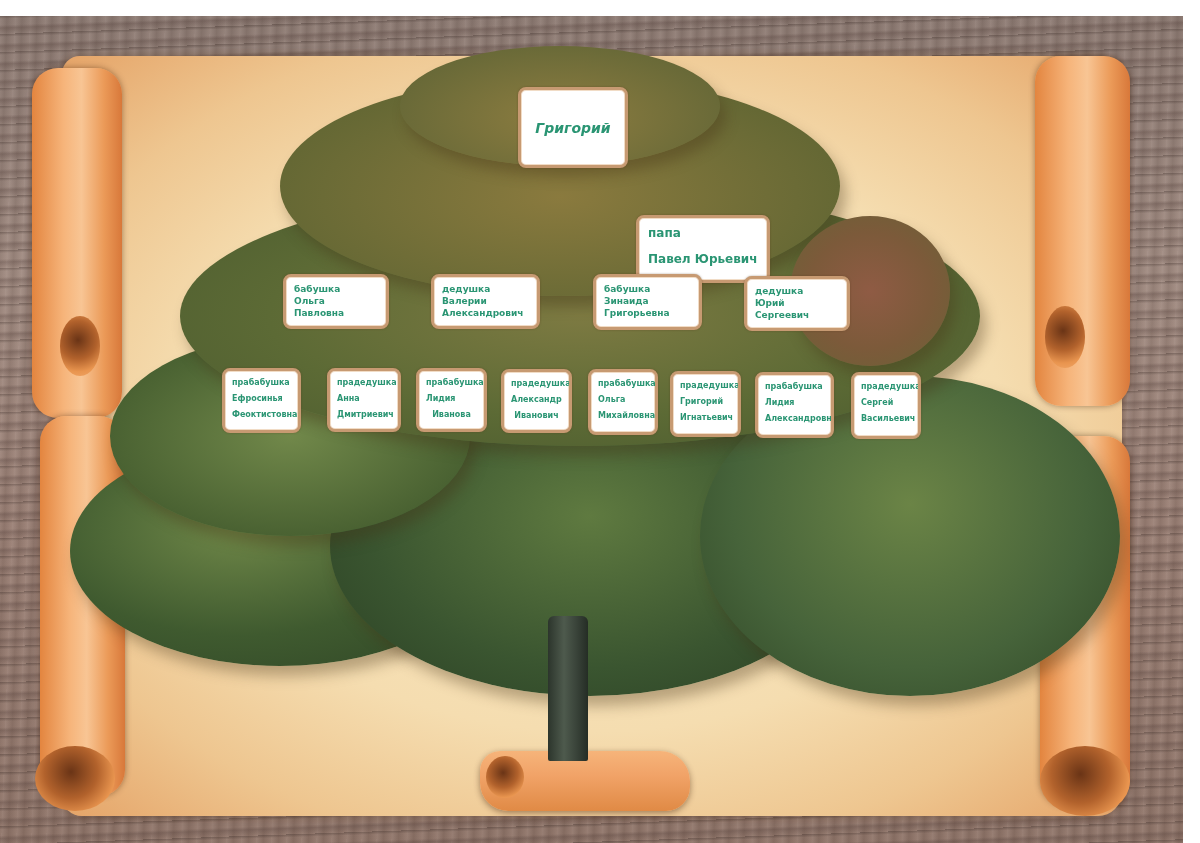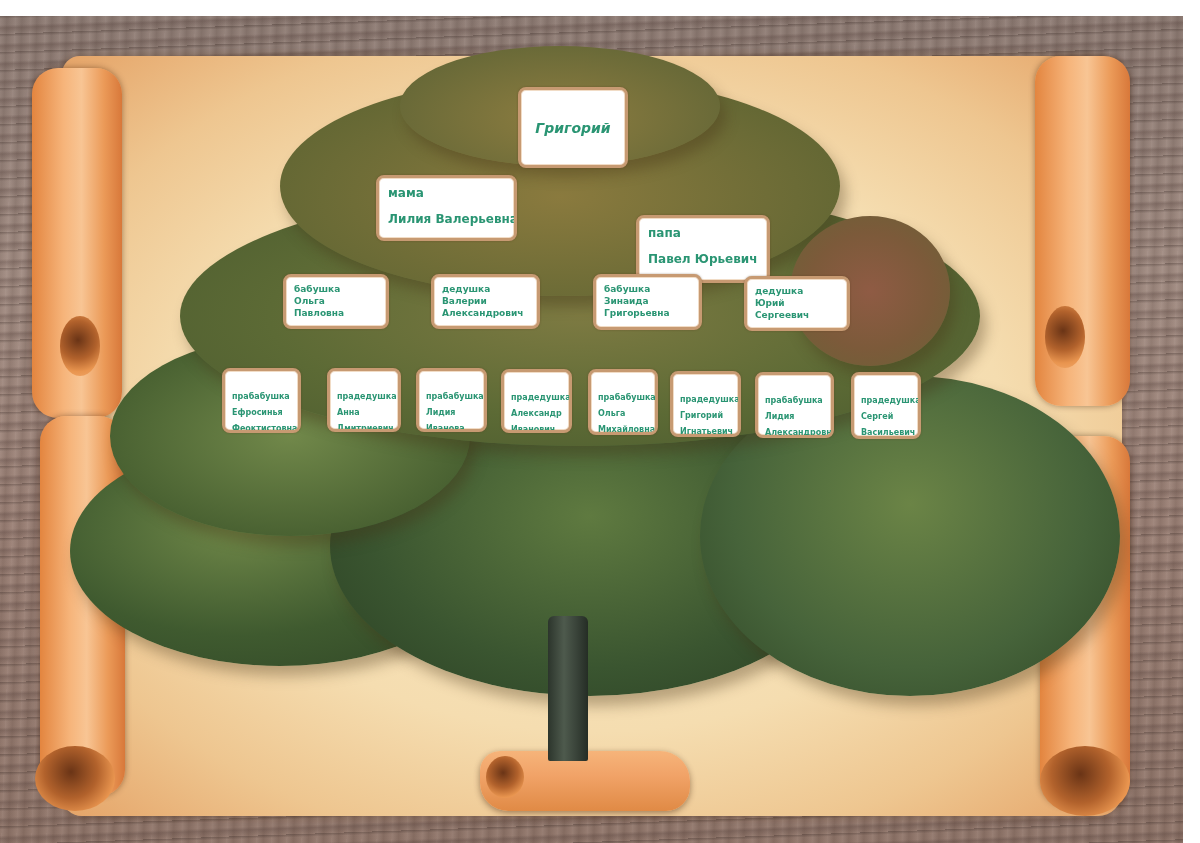--- a/index.html
+++ b/index.html
@@ -63,24 +63,24 @@
       overflow: hidden;
     }
     .card .role, .card .name { display: block; white-space: nowrap; }
     .card-root { left: 518px; top: 71px; width: 110px; height: 81px; display: flex; align-items: center; justify-content: center; }
     .card-root .name { font-style: italic; font-size: 14px; }
     .card-parent { padding: 8px 9px; }
     .card-parent .role { font-size: 12px; margin-bottom: 12px; }
     .card-parent .name { font-size: 12px; }
     .card-grand { padding: 6px 8px; }
     .card-grand .role, .card-grand .name { font-size: 9px; line-height: 12px; }
-    .card-ggp { padding: 21px 7px; }
+    .card-ggp { padding: 7px 7px; }
     .card-ggp .role { font-size: 8px; line-height: 10px; margin-bottom: 6px; }
     .card-ggp .name { font-size: 8px; line-height: 10px; margin-bottom: 6px; }
-    .card-ggp .name:last-child { margin-bottom: 12px; }
+    .card-ggp .name:last-child { margin-bottom: 12px; text-align: center; }
     .white-strip { position: absolute; left: 1183px; top: 0; width: 17px; height: 843px; background: #ffffff; }
   </style>
 </head>
 <body>
 
 <div class="stage">
 
   <div class="parchment"></div>
 
   <div class="scroll-roll left"></div>
@@ -103,24 +103,20 @@
     <div class="canopy-blob" style="left:280px;top:60px;width:560px;height:220px;background:radial-gradient(ellipse at 50% 55%,#8a7a3e 0%,#6b6b36 60%,#56602f 100%);"></div>
     <div class="canopy-blob" style="left:400px;top:30px;width:320px;height:120px;background:radial-gradient(ellipse at 50% 60%,#8d7d40 0%,#6a6a38 70%,#5a6032 100%);"></div>
     <div class="canopy-blob" style="left:790px;top:200px;width:160px;height:150px;background:radial-gradient(ellipse at 50% 50%,#8f5b44 0%,#7c5a3a 55%,#6a6236 100%);"></div>
   </div>
   <div class="trunk"></div>
 
   <div class="card card-root">
     <span class="name">Григорий</span>
   </div>
 
-  <div class="card card-parent" style="left:376px;top:159px;width:141px;height:66px;">
-    <span class="role">мама</span>
-    <span class="name">Лилия  Валерьевна</span>
-  </div>
   <div class="card card-parent" style="left:636px;top:163px;width:134px;height:68px;margin-top:36px;">
     <span class="role">папа</span>
     <span class="name">Павел Юрьевич</span>
   </div>
 
   <div class="card card-grand" style="left:283px;top:258px;width:106px;height:55px;">
     <span class="role">бабушка</span>
     <span class="name">Ольга</span>
     <span class="name">Павловна</span>
   </div>

